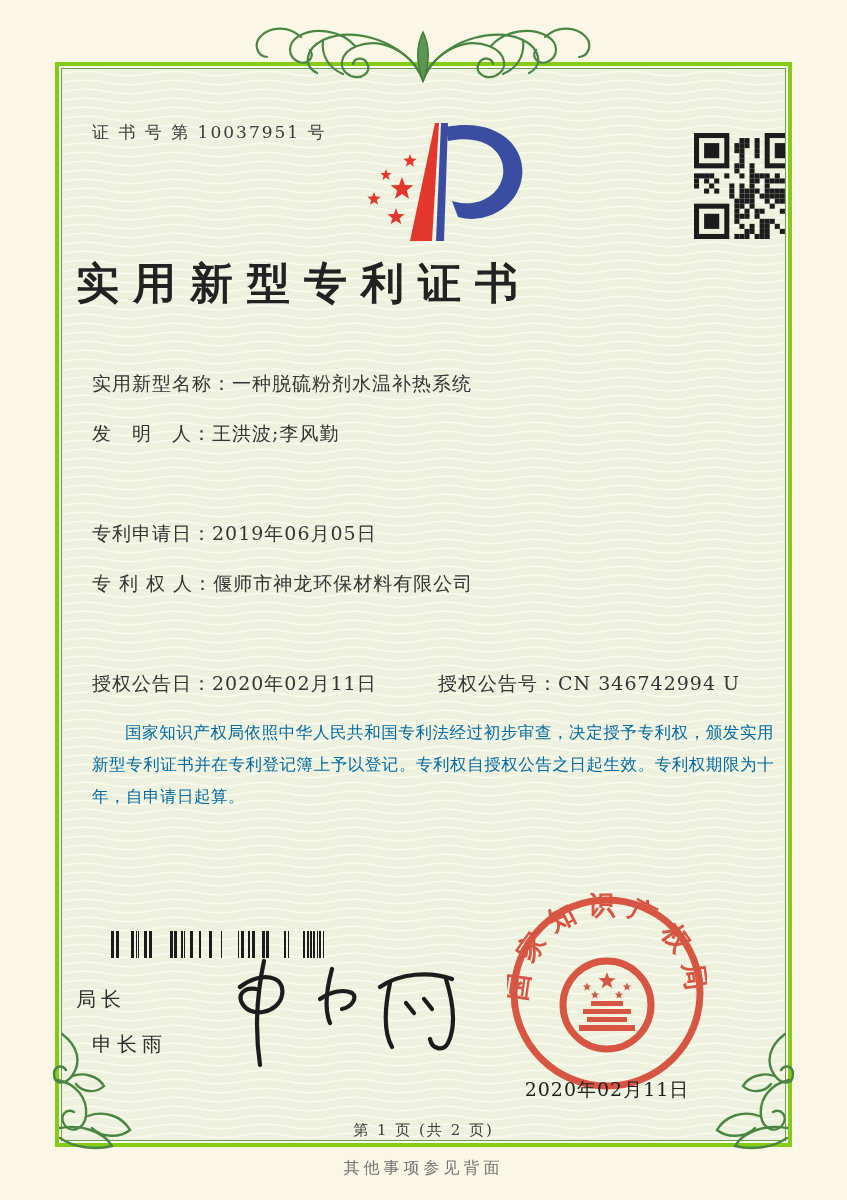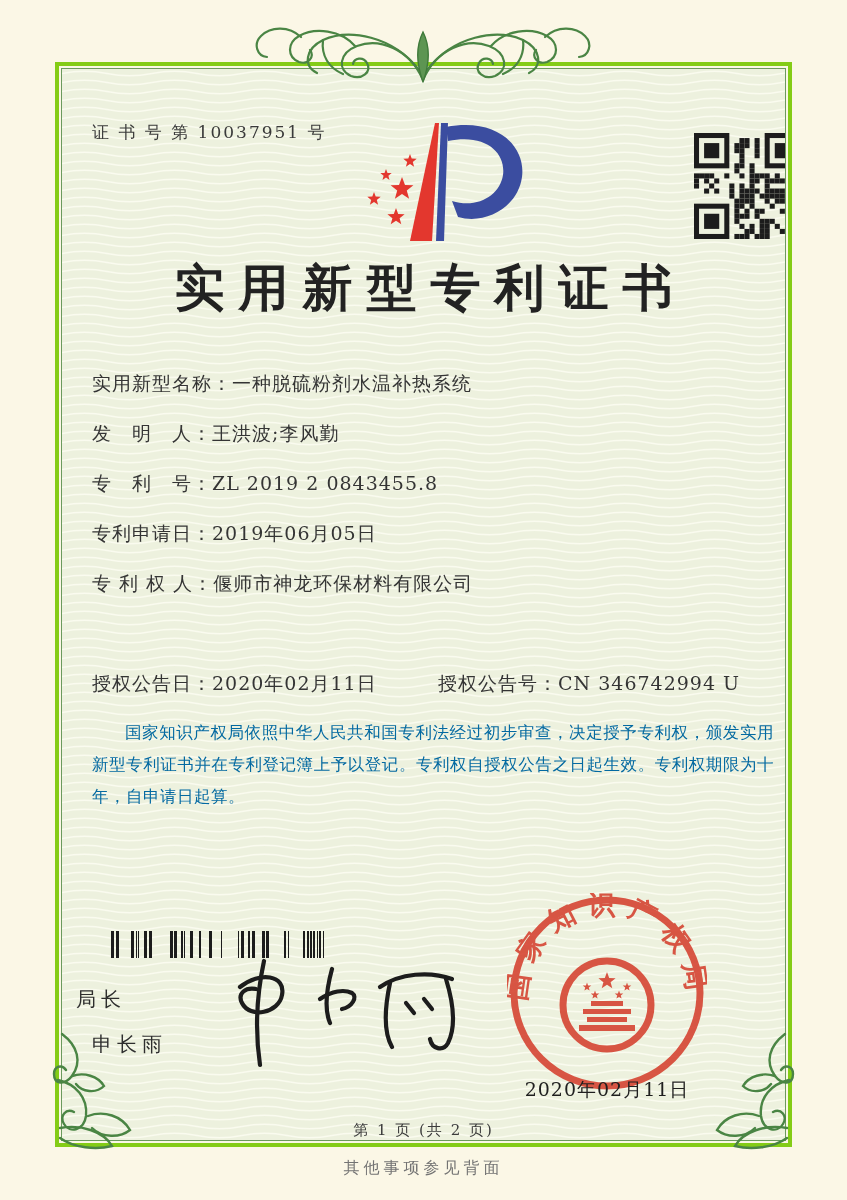--- a/index.html
+++ b/index.html
@@ -27,21 +27,21 @@
 
   
   .cert-no {
     position:absolute; left:30px; top:52px;
     font-size:17px; letter-spacing:2px; color:#3a3a3a;
   }
   .logo { position:absolute; left:278px; top:44px; width:200px; height:138px; }
   .qr { position:absolute; left:632px; top:64px; width:106px; height:106px; }
   .title {
     position:absolute; left:0; top:186px; width:100%;
-    text-align:center; font-size:50px; font-weight:bold;
+    text-align:left; font-size:43px; font-weight:bold;
     letter-spacing:14px; color:#222; text-indent:14px;
   }
 
   
   .field-row { position:absolute; left:30px; width:680px; font-size:19px; color:#343434; white-space:nowrap; }
   .flabel { letter-spacing:1px; }
   .fvalue { letter-spacing:1px; }
   .field2 { position:absolute; left:346px; top:0; }
 
   
@@ -285,23 +285,20 @@
           </svg>
 
         <div class="title">实用新型专利证书</div>
 
         <div class="field-row" style="top:302px">
           <span class="flabel">实用新型名称：</span><span class="fvalue">一种脱硫粉剂水温补热系统</span>
         </div>
         <div class="field-row" style="top:352px">
           <span class="flabel">发　明　人：</span><span class="fvalue">王洪波;李风勤</span>
         </div>
-        <div class="field-row" style="top:402px">
-          <span class="flabel">专　利　号：</span><span class="fvalue">ZL 2019 2 0843455.8</span>
-        </div>
         <div class="field-row" style="top:452px">
           <span class="flabel">专利申请日：</span><span class="fvalue">2019年06月05日</span>
         </div>
         <div class="field-row" style="top:502px">
           <span class="flabel">专 利 权 人：</span><span class="fvalue">偃师市神龙环保材料有限公司</span>
         </div>
         <div class="field-row" style="top:602px">
           <span class="flabel">授权公告日：</span><span class="fvalue">2020年02月11日</span>
           <span class="field2">
             <span class="flabel">授权公告号：</span><span class="fvalue">CN 346742994 U</span>

